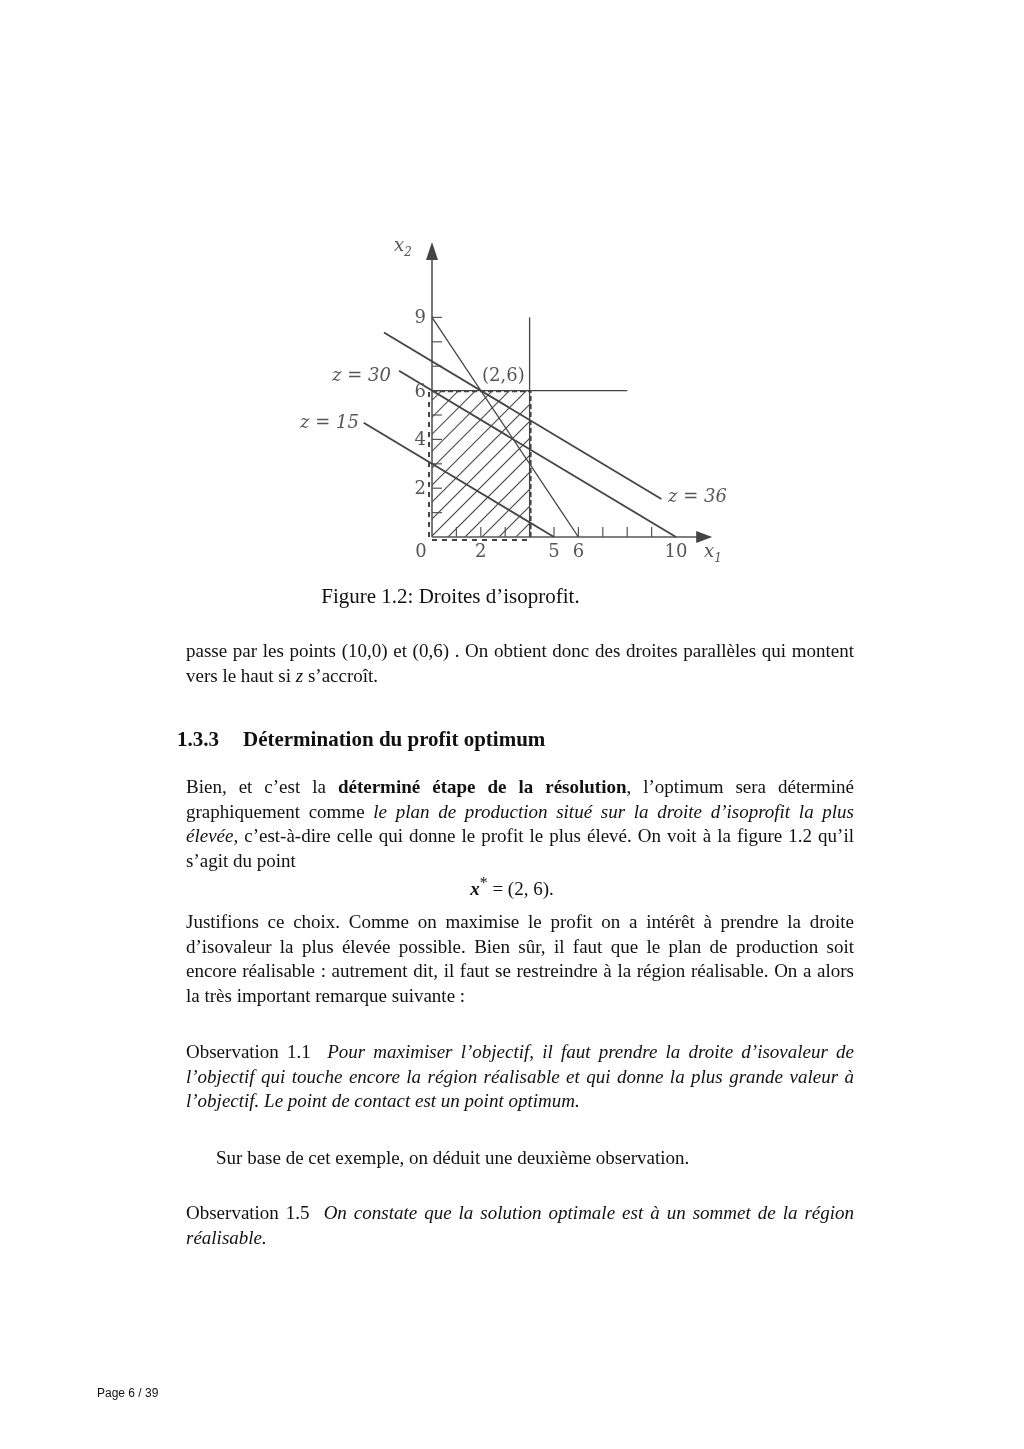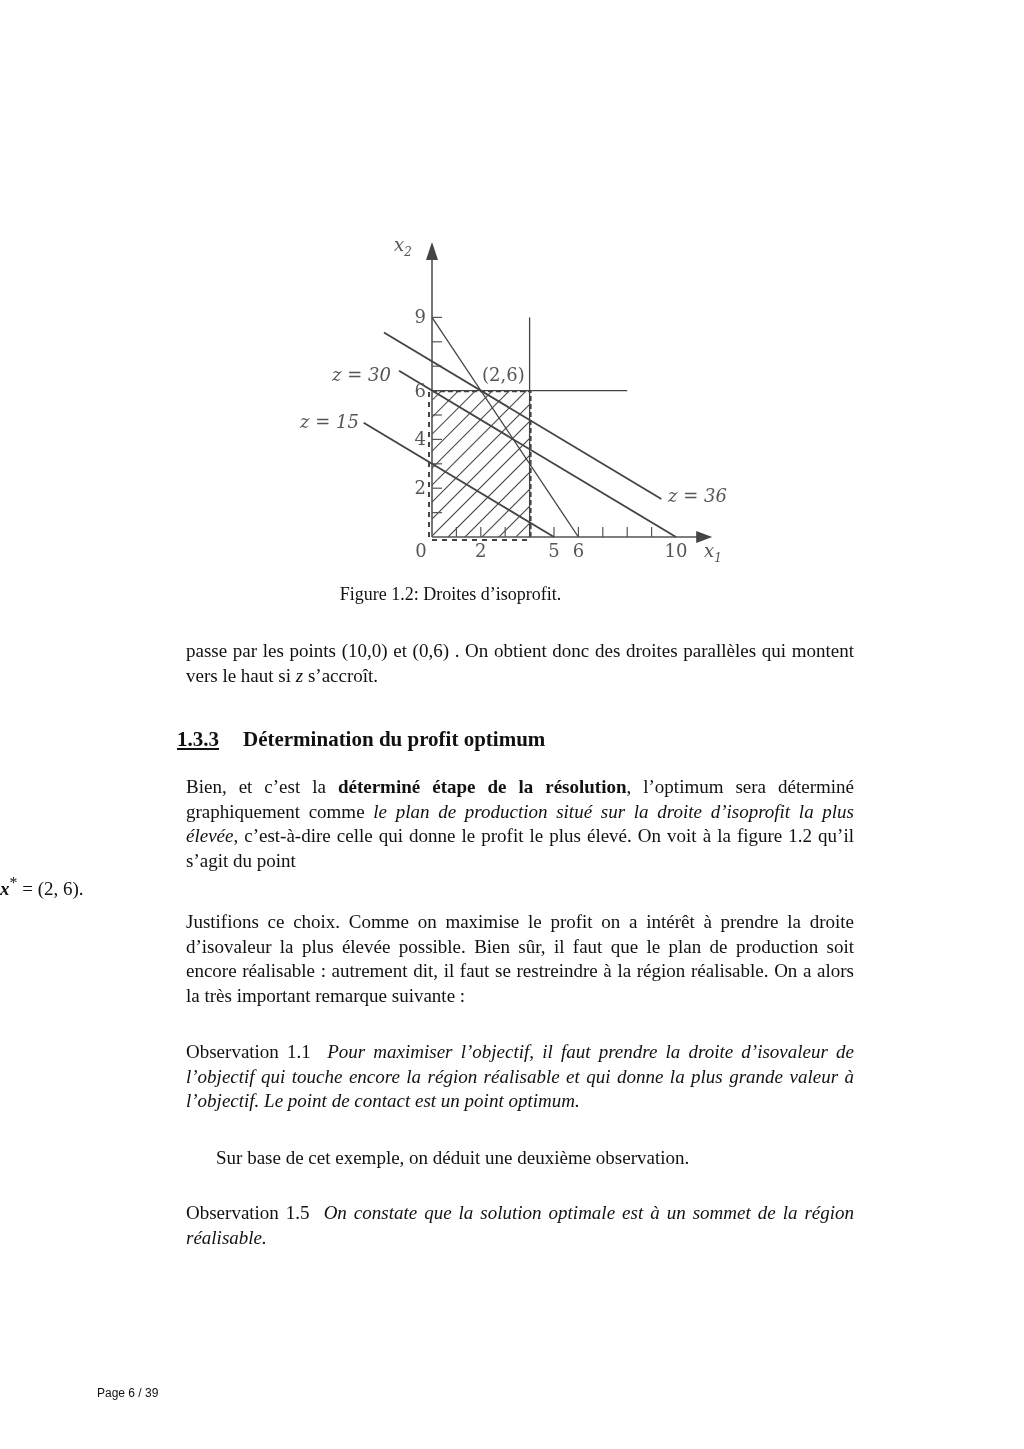--- a/index.html
+++ b/index.html
@@ -1,25 +1,25 @@
 <!DOCTYPE html>
 <html><head>
 <meta charset="utf-8">
 <style>
   html, body { margin: 0; padding: 0; background: #ffffff; }
   body { width: 1024px; height: 1449px; position: relative; overflow: hidden;
          font-family: "Liberation Serif", "DejaVu Serif", serif; color: #111; }
   #figure { position: absolute; left: 0; top: 0; width: 1024px; height: 580px; }
   .fig-text { font-family: "DejaVu Serif", "Liberation Serif", serif; fill: #555; font-size: 18px; }
   .fig-italic { font-style: italic; }
-  .caption { position: absolute; left: 0; width: 901px; top: 584px; text-align: center; font-size: 18px; }
+  .caption { position: absolute; left: 0; width: 901px; top: 584px; text-align: center; font-size: 21px; }
   .para { position: absolute; left: 177px; width: 668px; font-size: 19px; line-height: 24.5px; text-align: justify; margin-left: 9px; }
   .heading { position: absolute; left: 177px; top: 727px; font-size: 21px; font-weight: bold; }
-  .heading .num { display: inline-block; width: 66px; text-decoration: underline; }
-  .math { position: absolute; left: 0; width: 1024px; text-align: left; top: 874px; font-size: 19px; }
+  .heading .num { display: inline-block; width: 66px; }
+  .math { position: absolute; left: 0; width: 1024px; text-align: center; top: 874px; font-size: 19px; }
   .math .bold-italic { font-weight: bold; font-style: italic; }
   .obs-label { font-weight: normal; }
   .obs-body { font-style: italic; }
   .indent { text-indent: 30px; }
   .footer { position: absolute; left: 97px; top: 1386px; font-family: "Liberation Sans", sans-serif; font-size: 12px; color: #111; }
 </style>
 </head>
 <body>
 
 <svg id="figure" viewBox="0 0 1024 580" xmlns="http://www.w3.org/2000/svg">

